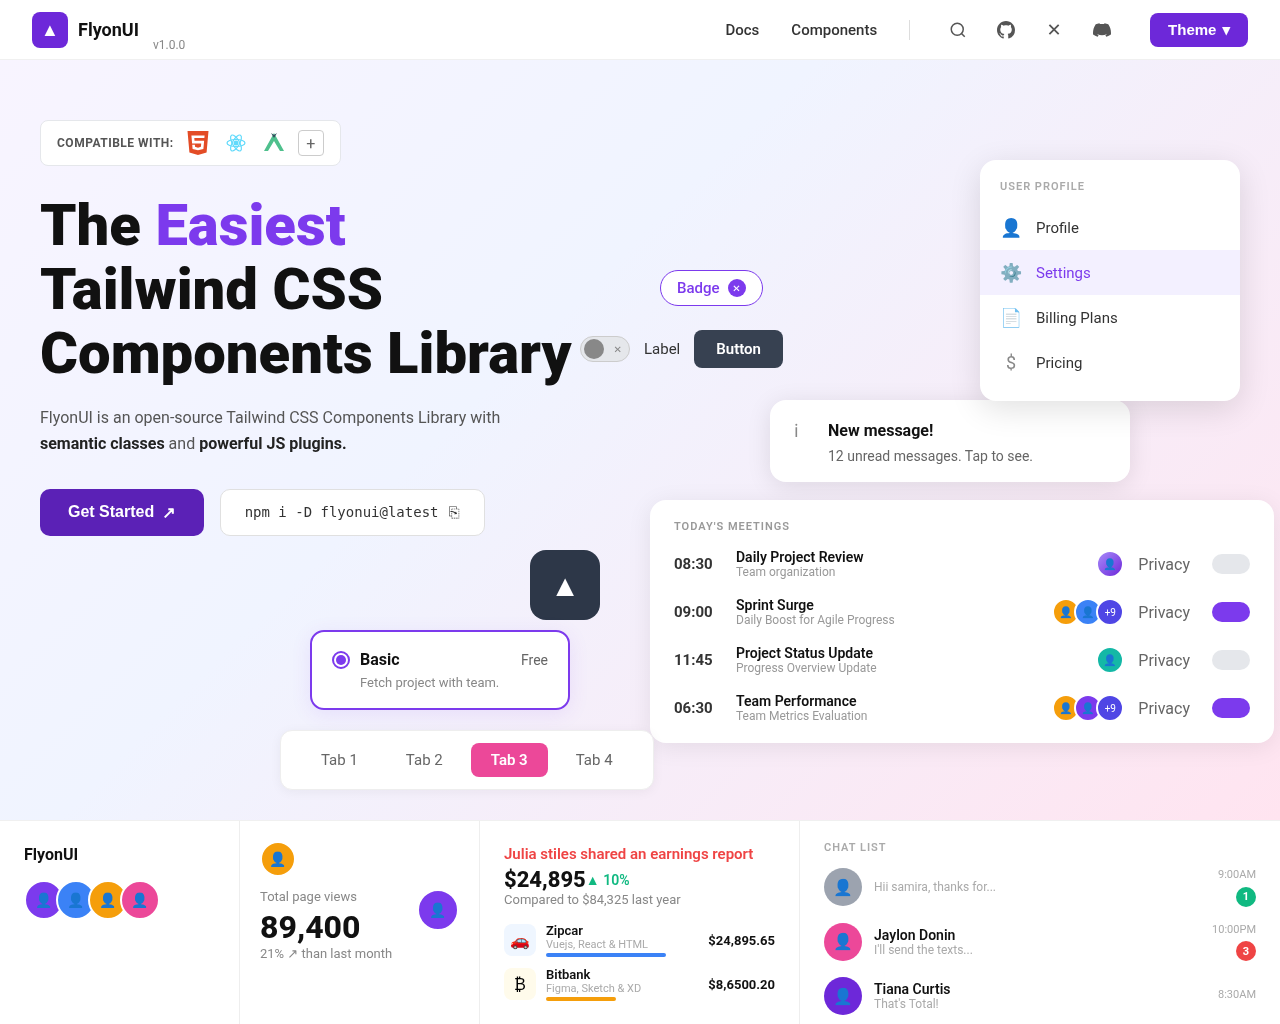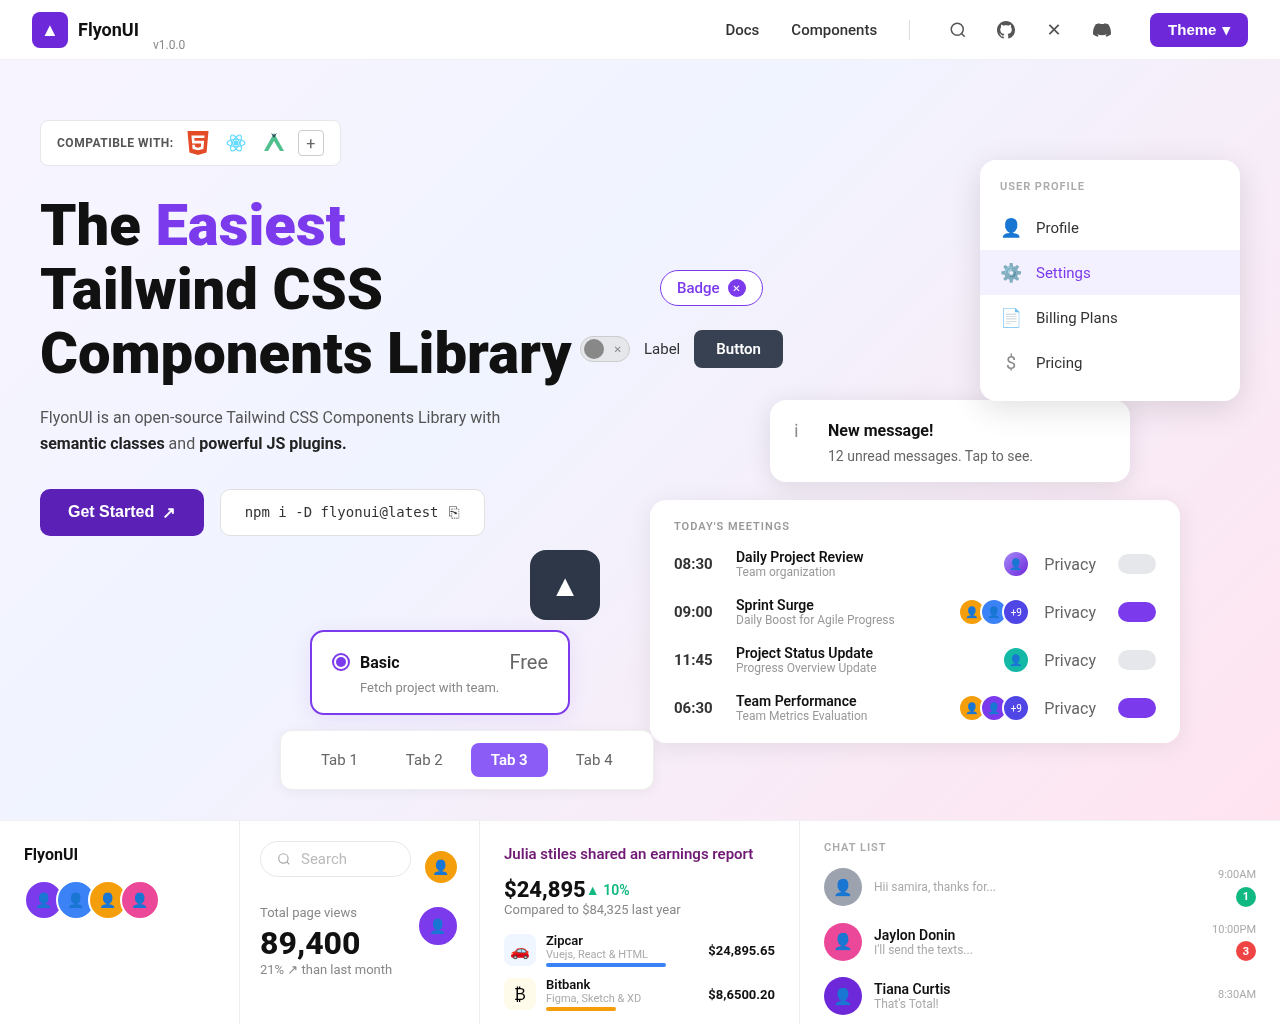--- a/index.html
+++ b/index.html
@@ -326,21 +326,21 @@
 
     
     .meetings-card {
       position: absolute;
       top: 440px;
       left: 650px;
       background: white;
       border-radius: 16px;
       padding: 20px 24px;
       box-shadow: 0 4px 24px rgba(0,0,0,0.08);
-      width: 530px;
+      width: 624px;
     }
     .meetings-title {
       font-size: 11px;
       color: #999;
       font-weight: 600;
       letter-spacing: 1px;
       margin-bottom: 16px;
     }
     .meeting-row {
       display: flex;
@@ -469,21 +469,21 @@
       box-shadow: 0 2px 12px rgba(0,0,0,0.05);
     }
     .tab-item {
       padding: 8px 20px;
       font-size: 15px;
       color: #666;
       border-radius: 8px;
       cursor: pointer;
     }
     .tab-item.active {
-      background: #8b5cf6;
+      background: #ec4899;
       color: white;
       font-weight: 600;
     }
 
     
     .plan-card {
       position: absolute;
       top: 570px;
       left: 310px;
       background: white;
@@ -514,21 +514,21 @@
       height: 10px;
       background: #7c3aed;
       border-radius: 50%;
     }
     .plan-name {
       font-size: 16px;
       font-weight: 700;
       color: #111;
     }
     .plan-price {
-      font-size: 20px;
+      font-size: 14px;
       color: #666;
     }
     .plan-desc {
       font-size: 13px;
       color: #888;
       margin-left: 28px;
     }
 
     
     .bottom-section {
@@ -611,22 +611,22 @@
     
     .bottom-earnings {
       width: 320px;
       background: white;
       border-right: 1px solid #eee;
       padding: 24px;
     }
     .earnings-title {
       font-size: 15px;
       font-weight: 600;
-      color: #701a75;
-      margin-bottom: 14px;
+      color: #ef4444;
+      margin-bottom: 4px;
     }
     .earnings-amount {
       font-size: 22px;
       font-weight: 800;
       color: #111;
       display: flex;
       align-items: center;
     }
     .earnings-change {
       font-size: 14px;
@@ -976,27 +976,20 @@
     <div class="bottom-avatars">
       <div class="bottom-avatar" style="background:#7c3aed;margin-left:0;">👤</div>
       <div class="bottom-avatar" style="background:#3b82f6;">👤</div>
       <div class="bottom-avatar" style="background:#f59e0b;">👤</div>
       <div class="bottom-avatar" style="background:#ec4899;">👤</div>
     </div>
   </div>
 
   <div class="bottom-search">
     <div style="display:flex;align-items:center;justify-content:space-between;margin-bottom:12px;">
-      <div class="search-box" style="flex:1;margin-right:12px;">
-        <svg width="14" height="14" viewBox="0 0 24 24" fill="none" stroke="#aaa" stroke-width="2">
-            <circle cx="11" cy="11" r="8"></circle>
-            <line x1="21" y1="21" x2="16.65" y2="16.65"></line>
-          </svg>
-        <span class="search-input-text">Search</span>
-      </div>
       <div class="bottom-avatar" style="background:#f59e0b;width:36px;height:36px;margin-left:0;">👤</div>
     </div>
     <div class="search-card-stats">
       <div style="display:flex;align-items:center;justify-content:space-between;">
         <div>
           <div class="stats-label">Total page views</div>
           <div class="stats-number">89,400</div>
           <div class="stats-change">21% ↗ than last month</div>
         </div>
         <div class="bottom-avatar" style="background:#7c3aed;width:42px;height:42px;margin-left:0;align-self:flex-start;margin-top:0;">👤</div>

